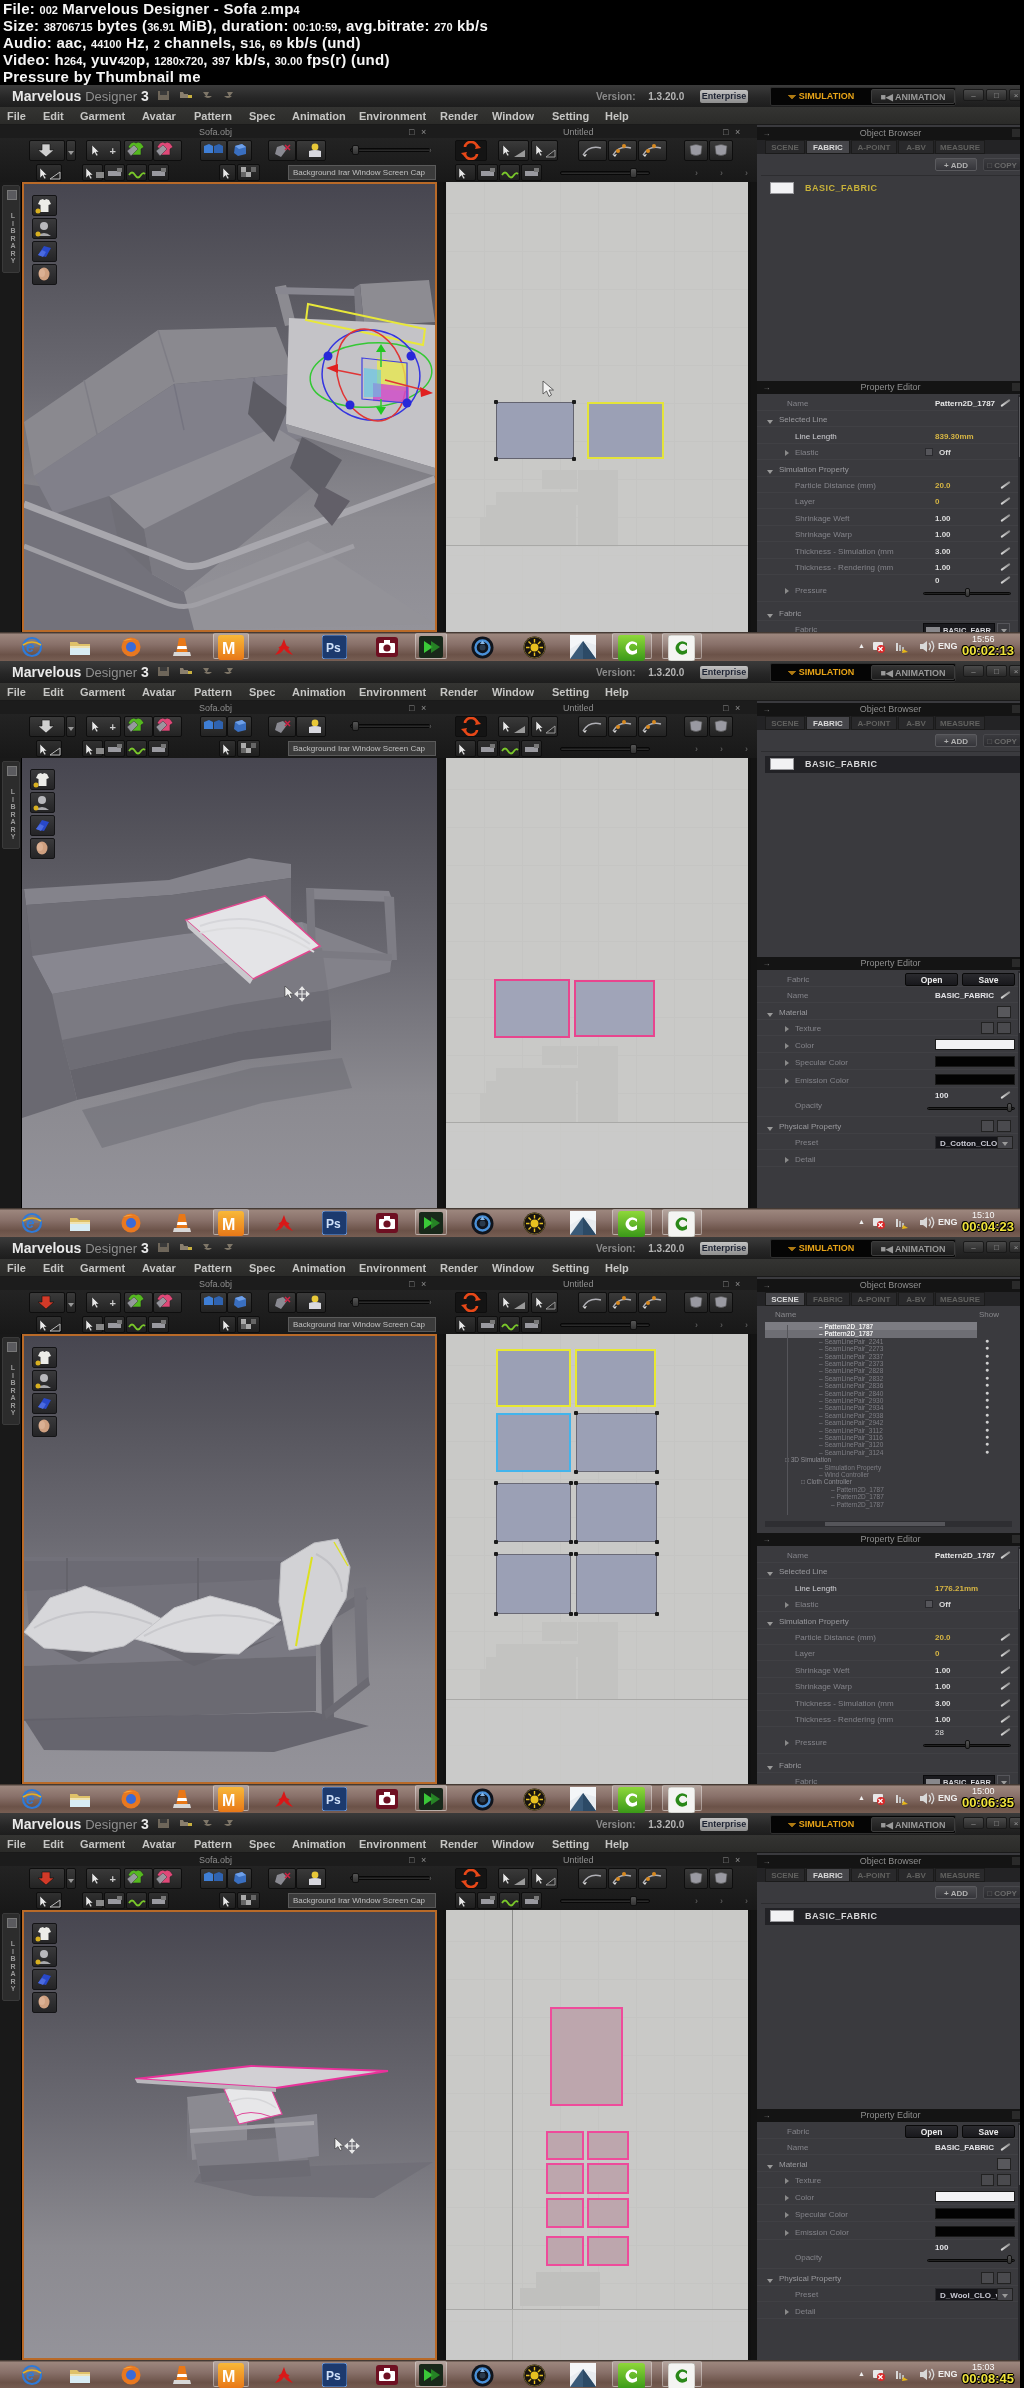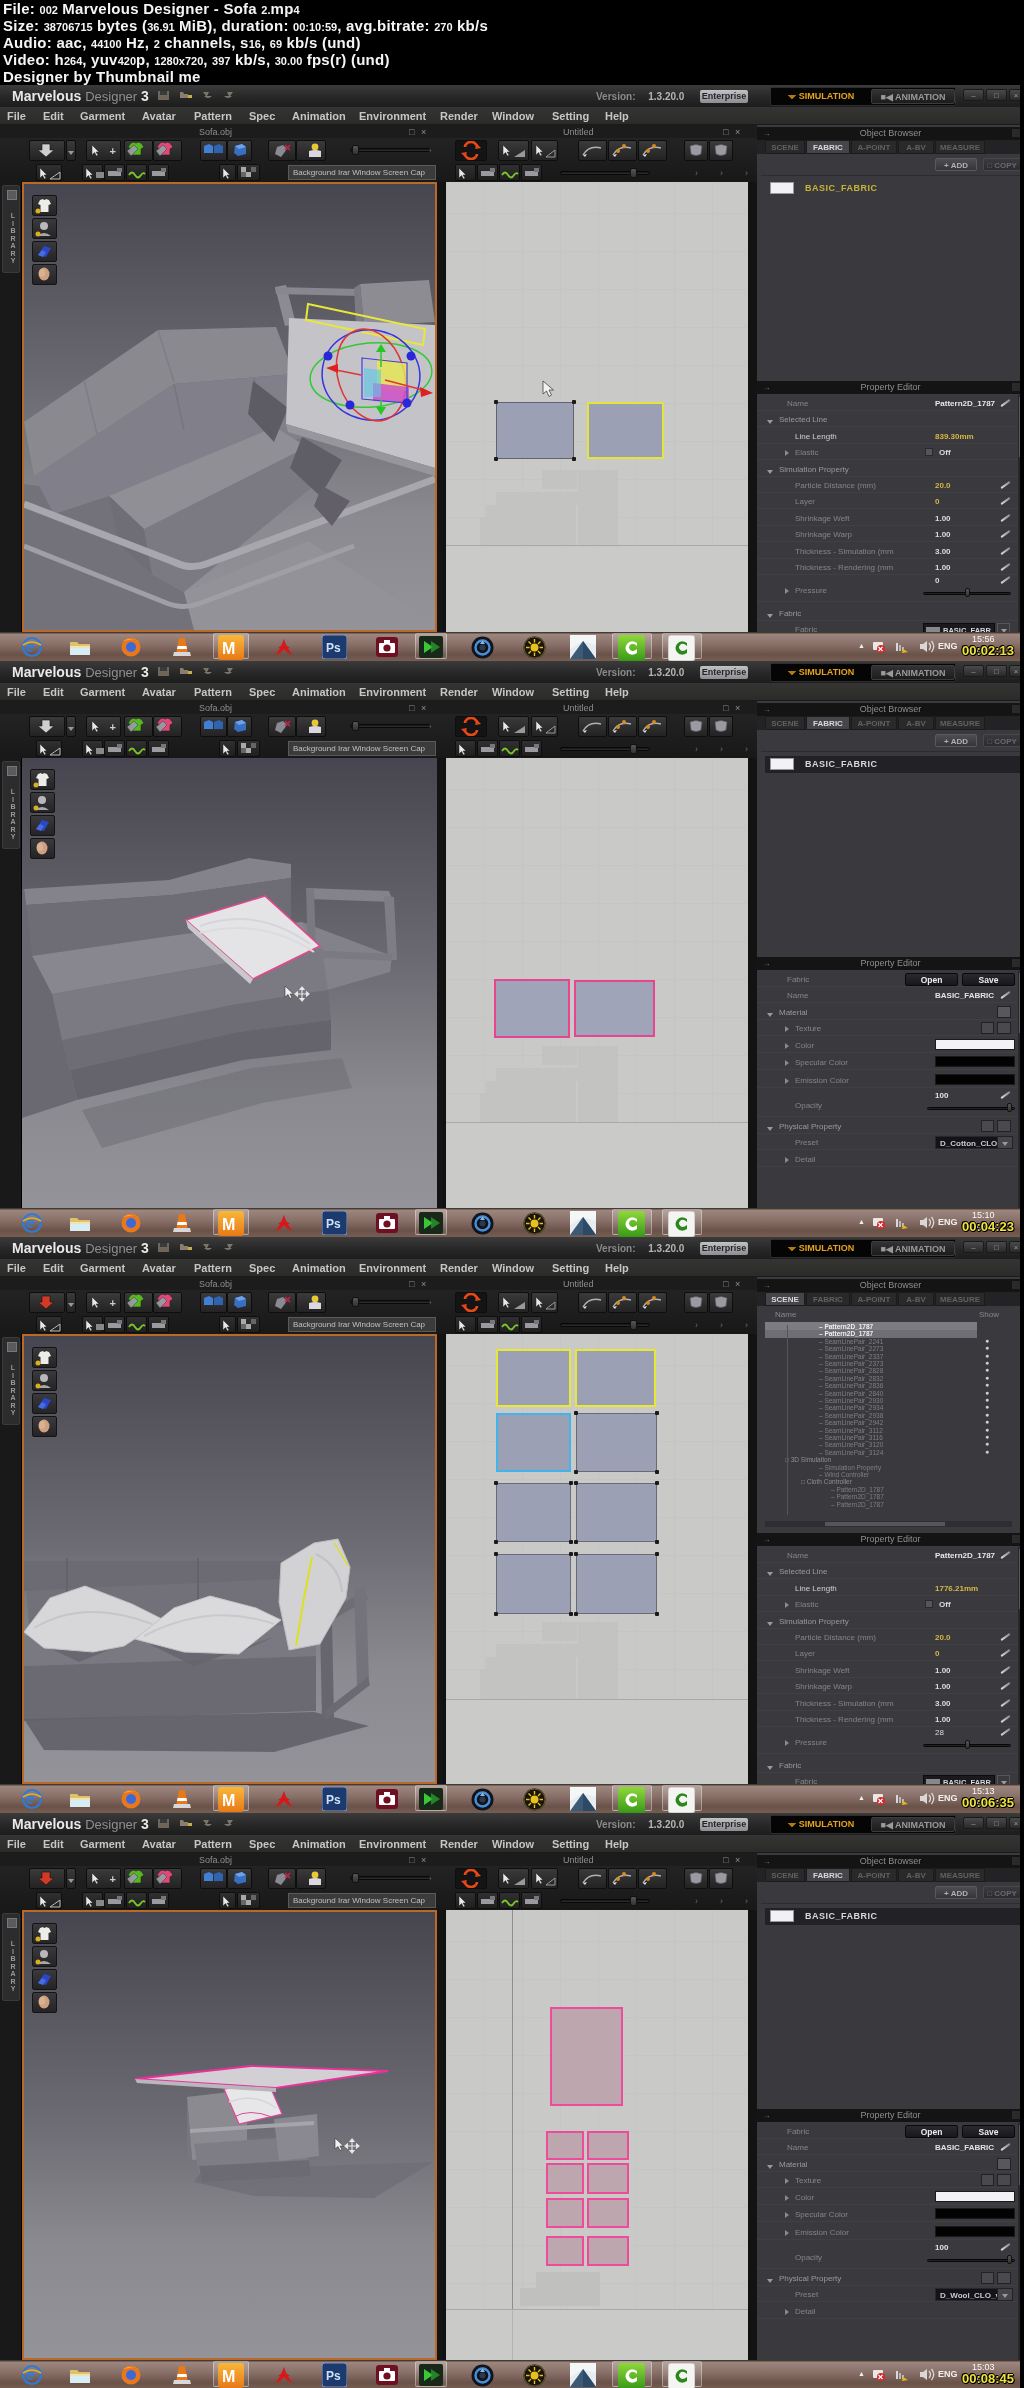--- a/index.html
+++ b/index.html
@@ -107,21 +107,21 @@
  background:linear-gradient(rgba(255,255,255,.25),rgba(255,255,255,.05));border-radius:2px}
 .ts{position:absolute;top:11px;right:10px;color:#efe23a;font-size:13px;font-weight:bold;
  text-shadow:-1px 0 #000,1px 0 #000,0 -1px #000,0 1px #000,1px 1px #000,-1px -1px #000}
 </style></head><body>
 <div id="page">
     <div id="hdr">
       <div style="top:0px">File: <i>002</i> Marvelous Designer - Sofa <i>2.</i>mp<i>4</i></div>
       <div style="top:17px">Size: <i>38706715</i> bytes (<i>36.91</i> MiB), duration: <i>00:10:59</i>, avg.bitrate: <i>270</i> kb/s</div>
       <div style="top:34px">Audio: aac, <i>44100</i> Hz, <i>2</i> channels, s<i>16</i>, <i>69</i> kb/s (und)</div>
       <div style="top:51px">Video: h<i>264</i>, yuv<i>420</i>p, <i>1280x720</i>, <i>397</i> kb/s, <i>30.00</i> fps(r) (und)</div>
-      <div style="top:68px">Designer by Thumbnail me</div>
+      <div style="top:68px">Pressure by Thumbnail me</div>
     </div>
     <div class="shot" style="top:85px">
       <div class="tbar">
         <div class="logo">Marvelous <span class="d">Designer</span> <b>3</b></div>
         <svg class="abs" style="left:158px;top:5px" width="95" height="12" viewBox="0 0 95 12">
           <rect x="0" y="1" width="11" height="9" fill="#6e665a"></rect>
           <rect x="2" y="1" width="7" height="4" fill="#3a3a3a"></rect>
           <path d="M22 8 L30 8 L30 4 L26 4 L25 2 L22 2 Z" fill="#8a7f6e"></path>
           <rect x="30" y="5" width="4" height="3" fill="#c8b040"></rect>
           <path d="M46 4 Q50 0 54 4 L52 4 L55 8 L49 8 L51 4 Z" fill="#7e7668" transform="rotate(180 50 5)"></path>
@@ -1535,21 +1535,21 @@
           <circle cx="9" cy="10" r="4" fill="#d82828"></circle>
           <path d="M6.5 8 l4 4 M10.5 8 l-4 4" stroke="#fff" stroke-width="1.2"></path>
           <rect x="24" y="4" width="2" height="8" fill="#d8d8d8"></rect>
           <rect x="27" y="6" width="2" height="6" fill="#b8b8b8"></rect>
           <rect x="30" y="8" width="2" height="4" fill="#b8b8b8"></rect>
           <path d="M31 10 l5 3 l-6 1 Z" fill="#e8b818"></path>
           <path d="M48 5 L51 5 L55 2 L55 13 L51 10 L48 10 Z" fill="#d8d8d8"></path>
           <path d="M57 4 Q60 7.5 57 11 M59.5 2 Q64 7.5 59.5 13" stroke="#d8d8d8" stroke-width="1.3" fill="none"></path>
         </svg>
         <span class="abs" style="left:938px;top:9px;color:#f0f0f0;font-size:9px;font-weight:bold">ENG</span>
-        <span class="abs" style="left:972px;top:2px;color:#f8f8f8;font-size:9px">15:13</span>
+        <span class="abs" style="left:972px;top:2px;color:#f8f8f8;font-size:9px">15:00</span>
         <span class="abs" style="left:966px;top:14px;color:#f0f0f0;font-size:9px">26/10</span>
         <div class="ts">00:06:35</div>
       </div>
     </div>
     <div class="shot" style="top:1813px">
       <div class="tbar">
         <div class="logo">Marvelous <span class="d">Designer</span> <b>3</b></div>
         <svg class="abs" style="left:158px;top:5px" width="95" height="12" viewBox="0 0 95 12">
           <rect x="0" y="1" width="11" height="9" fill="#6e665a"></rect>
           <rect x="2" y="1" width="7" height="4" fill="#3a3a3a"></rect>

